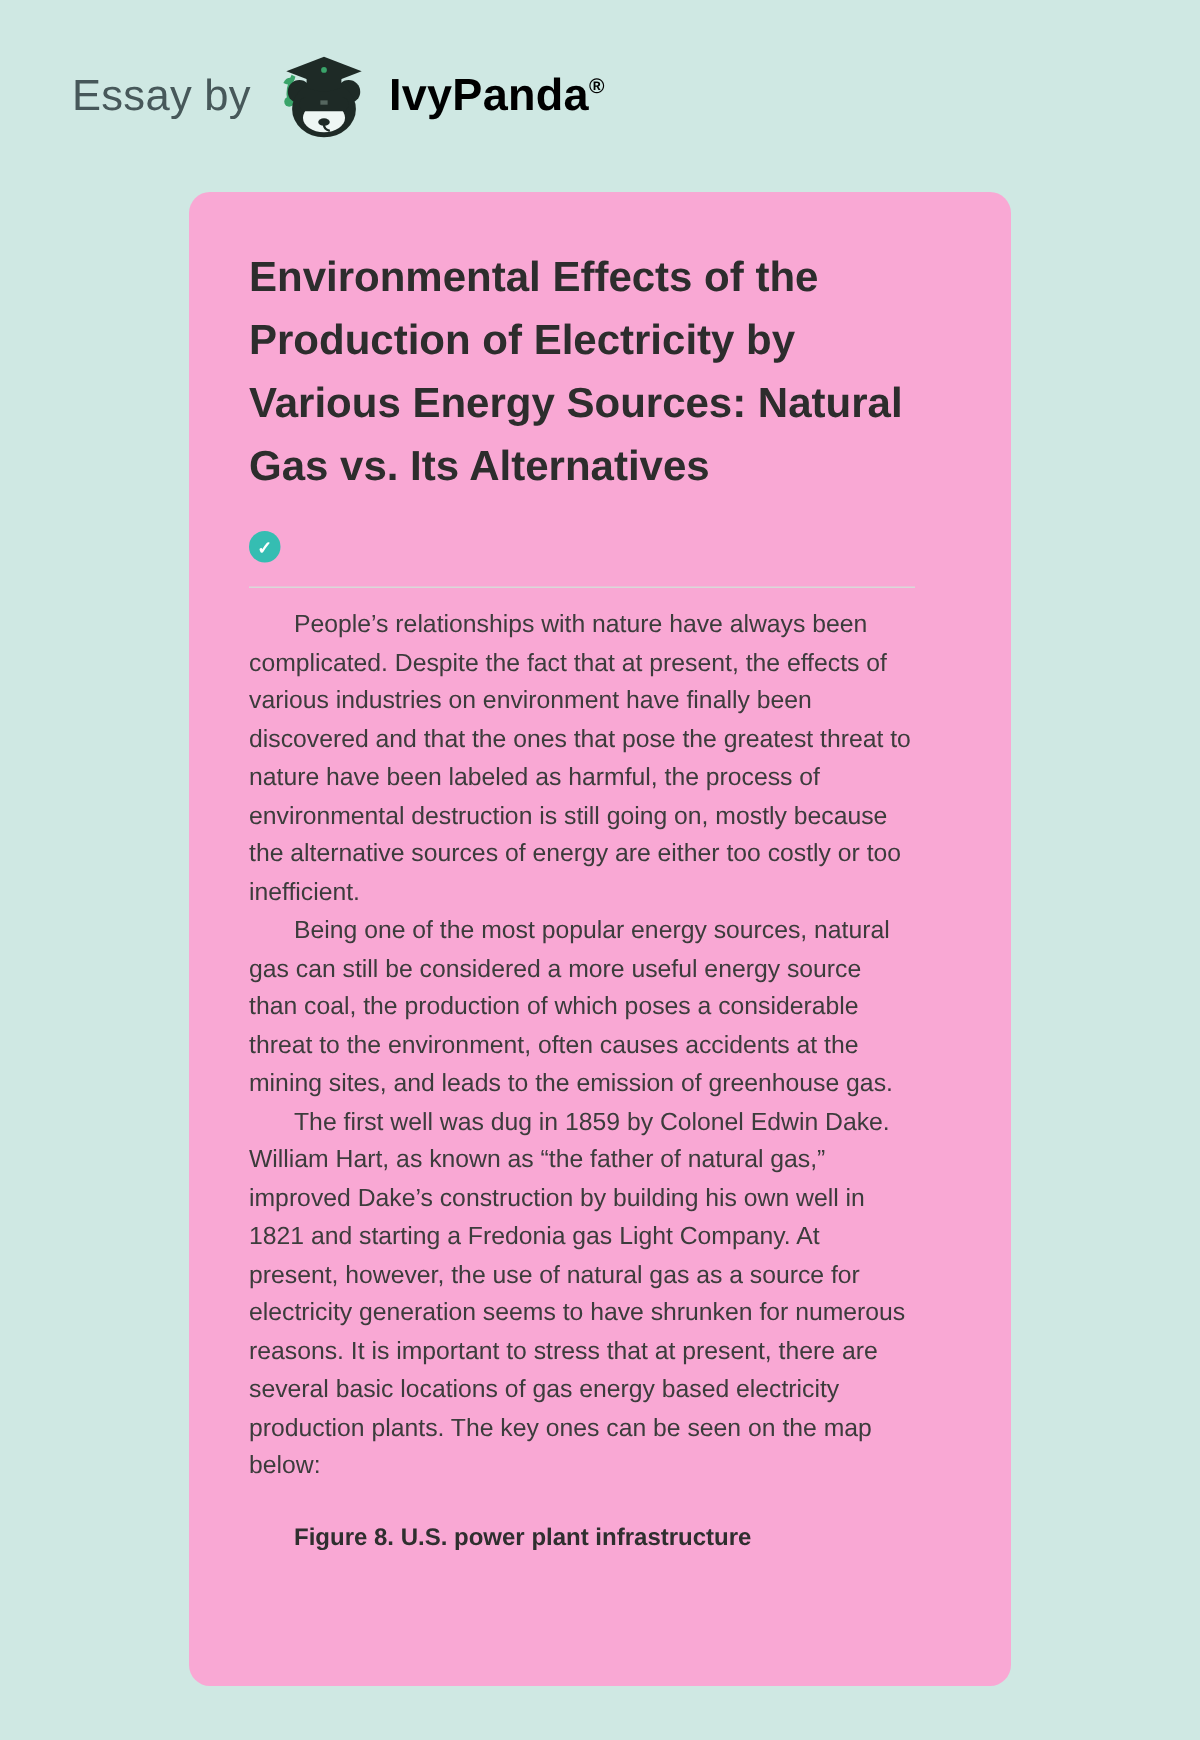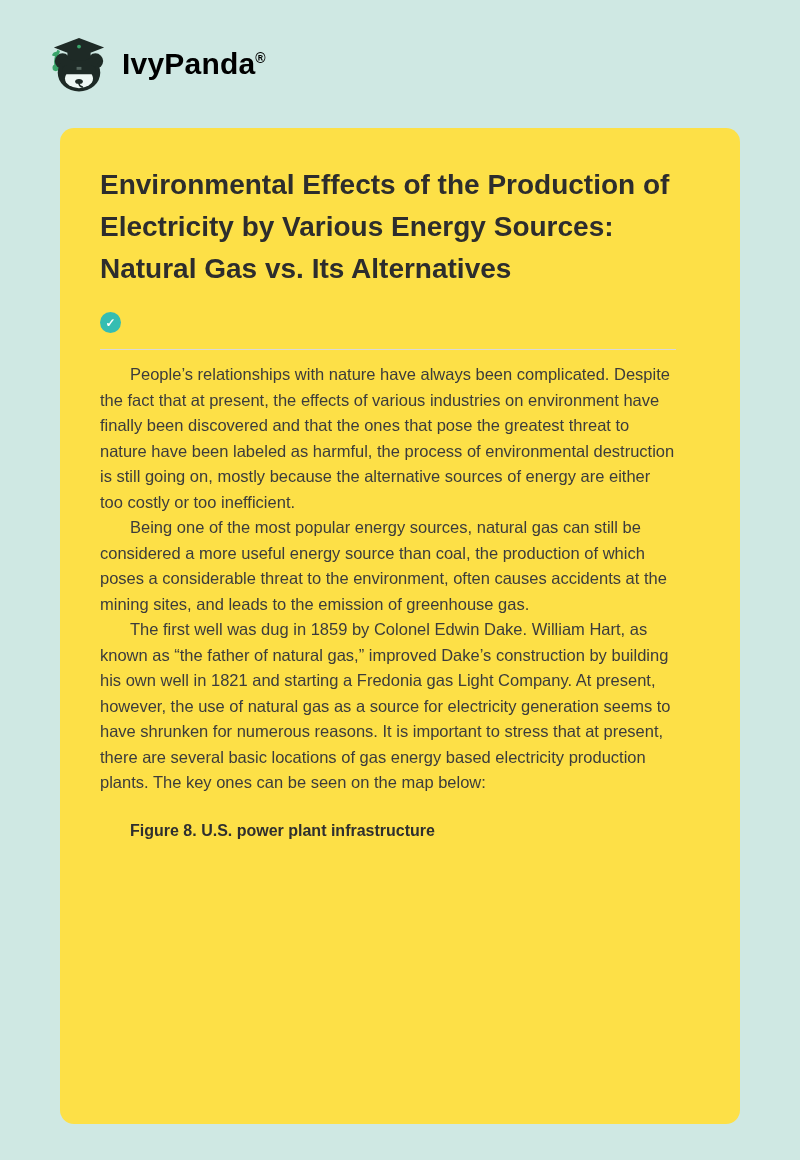--- a/index.html
+++ b/index.html
@@ -49,24 +49,24 @@
   }
 
   .brand sup {
     font-size: 14px;
     font-weight: 700;
     vertical-align: super;
   }
 
   
   .card {
-    width: 680px;
+    width: 548px;
     margin: 0 auto;
     min-height: 996px;
-    background: #fde047;
+    background: #f9a8d4;
     border-radius: 14px;
     padding: 36px 64px 40px 40px;
   }
 
   .title {
     font-size: 28px;
     line-height: 42px;
     font-weight: 700;
     color: #2d2d2d;
     margin-bottom: 22px;
@@ -120,20 +120,21 @@
     text-indent: 30px;
     margin-top: 22px;
   }
 </style>
 </head>
 <body>
 
 <div class="page">
 
   <header class="site-header">
+    <span class="essay-by">Essay by</span>
 
     <span class="logo">
       <svg width="62" height="58" viewBox="0 0 64 60" aria-hidden="true">
 
         <path d="M11 16 C8 22, 7 27, 8 32" stroke="#3aa46a" stroke-width="3" fill="none"></path>
         <circle cx="8" cy="34" r="3.4" fill="#3aa46a"></circle>
         <path d="M12 18 q-6 -2 -8 3 q5 3 8 -3" fill="#3aa46a"></path>
 
         <circle cx="15" cy="27" r="8" fill="#1e2a26"></circle>
         <circle cx="49" cy="27" r="8" fill="#1e2a26"></circle>

